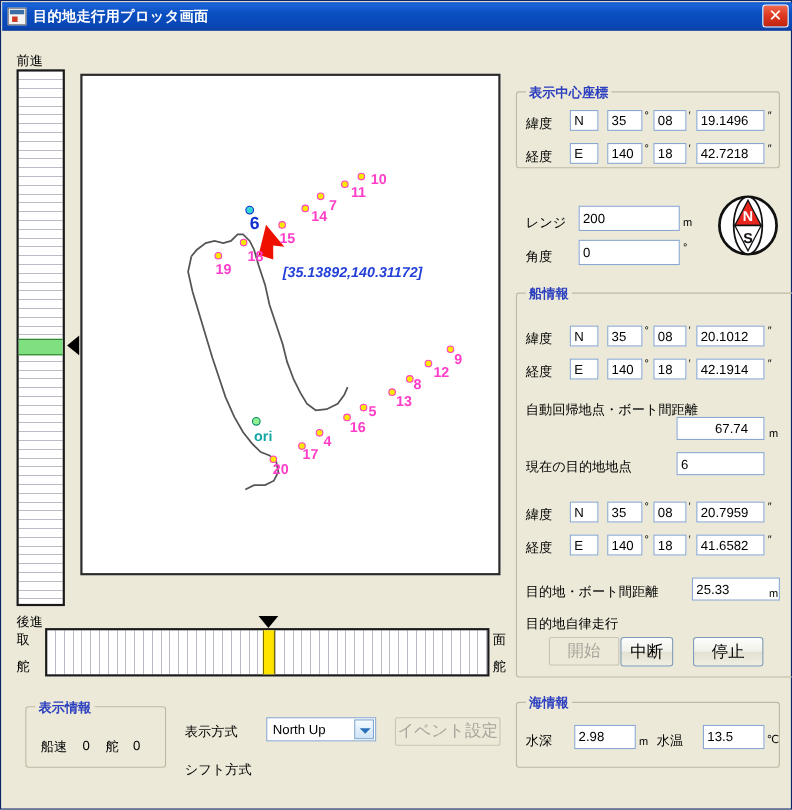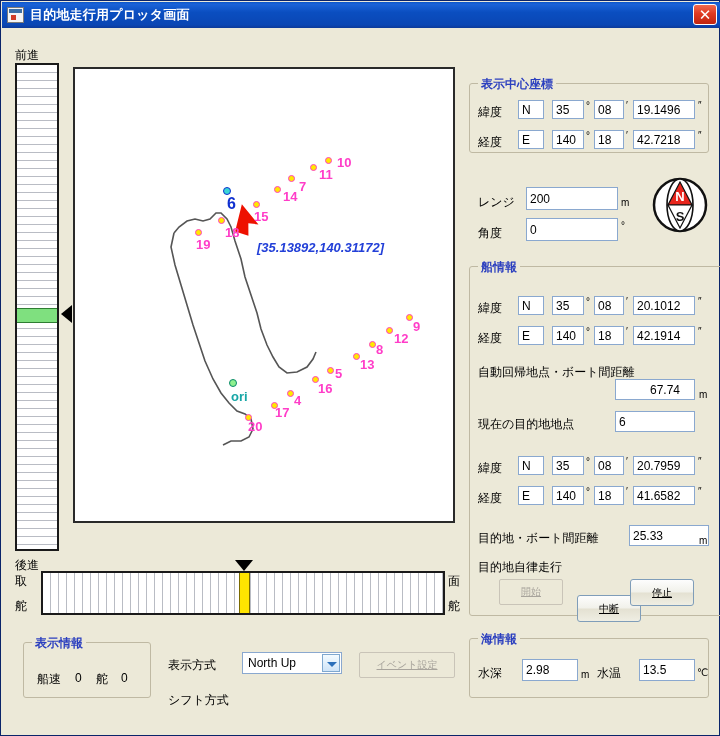--- a/index.html
+++ b/index.html
@@ -117,22 +117,22 @@
     background:linear-gradient(180deg,#f4fbff,#cfe4f7);border:1px solid #7fa8cf;box-sizing:border-box;
   }
   .sel-arrow:after{
     content:"";position:absolute;left:4px;top:7px;width:0;height:0;
     border-left:5px solid transparent;border-right:5px solid transparent;border-top:5px solid #2a6fba;
   }
   .btn{
     position:absolute;height:27px;box-sizing:border-box;
     border:1px solid #7f9db9;border-radius:3px;
     background:linear-gradient(180deg,#fdfdfd 0%,#f1f1ea 48%,#e4e1d2 52%,#efeee3 100%);
-    font-family:"Liberation Sans","DejaVu Sans",sans-serif;font-size:10px;color:#000;
-    cursor:pointer;text-align:center;line-height:25px;text-decoration:underline;
+    font-family:"Liberation Sans","DejaVu Sans",sans-serif;font-size:15px;color:#000;
+    cursor:pointer;text-align:center;line-height:25px;
   }
   .btn.flat{
     border:1px solid #c9c4b8;border-radius:2px;background:#ece9d8;color:#a8a49c;
     line-height:24px;height:26px;
   }
   
   .compass{position:absolute;left:650px;top:175px;width:58px;height:58px;}
 </style>
 </head>
 <body>
@@ -293,21 +293,21 @@
   <span class="unit" style="left:625px;top:485px;">′</span>
   <input class="f" style="left: 632px; top: 485px; width: 62px;" value="41.6582">
   <span class="unit" style="left:697px;top:485px;">″</span>
 
   <div class="lbl" style="position:absolute;left:477px;top:529px;">目的地・ボート間距離</div>
   <input class="f" style="left: 614px; top: 524px; width: 80px; height: 21px; margin-left: 14px;" value="25.33">
   <span class="unit" style="left:698px;top:534px;">m</span>
 
   <div class="lbl" style="position:absolute;left:477px;top:558px;">目的地自律走行</div>
   <div class="btn flat" style="left:498px;top:578px;width:64px;">開始</div>
-  <div class="btn" style="left:576px;top:578px;width:64px;margin-top:16px;">中断</div>
+  <div class="btn" style="left:563px;top:578px;width:48px;">中断</div>
   <div class="btn" style="left:629px;top:578px;width:64px;">停止</div>
 
   <div class="grp" style="left:468px;top:637px;width:240px;height:60px;">
     <span class="grp-title">海情報</span>
   </div>
   <div class="lbl" style="position:absolute;left:477px;top:664px;">水深</div>
   <input class="f" style="left: 521px; top: 658px; width: 56px; height: 22px;" value="2.98">
   <span class="unit" style="left:580px;top:668px;">m</span>
   <div class="lbl" style="position:absolute;left:596px;top:664px;">水温</div>
   <input class="f" style="left: 638px; top: 658px; width: 56px; height: 22px;" value="13.5">

